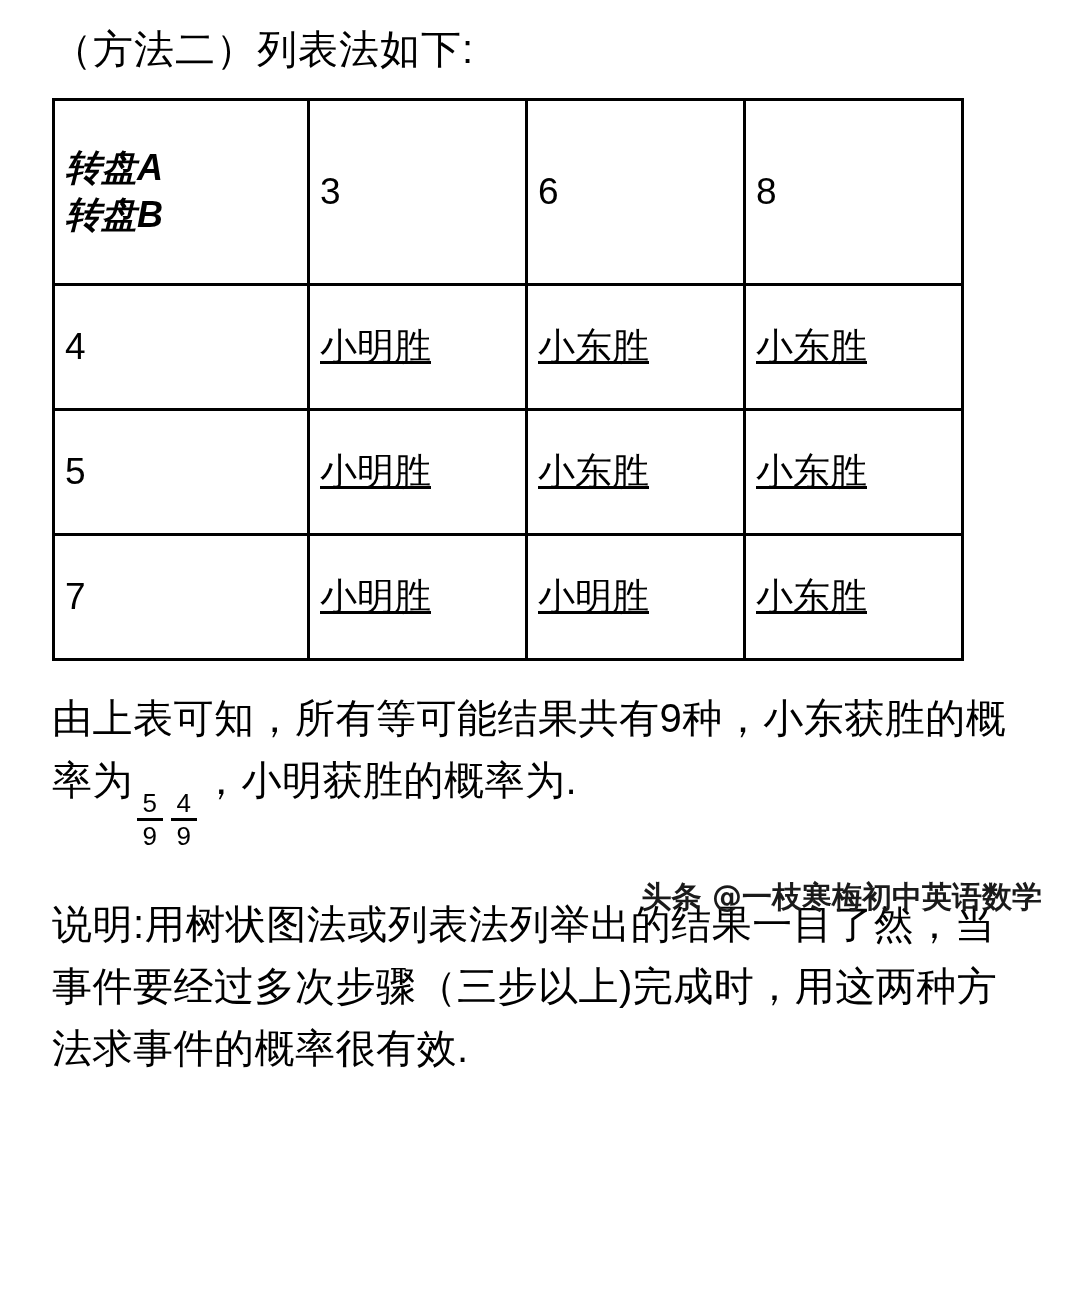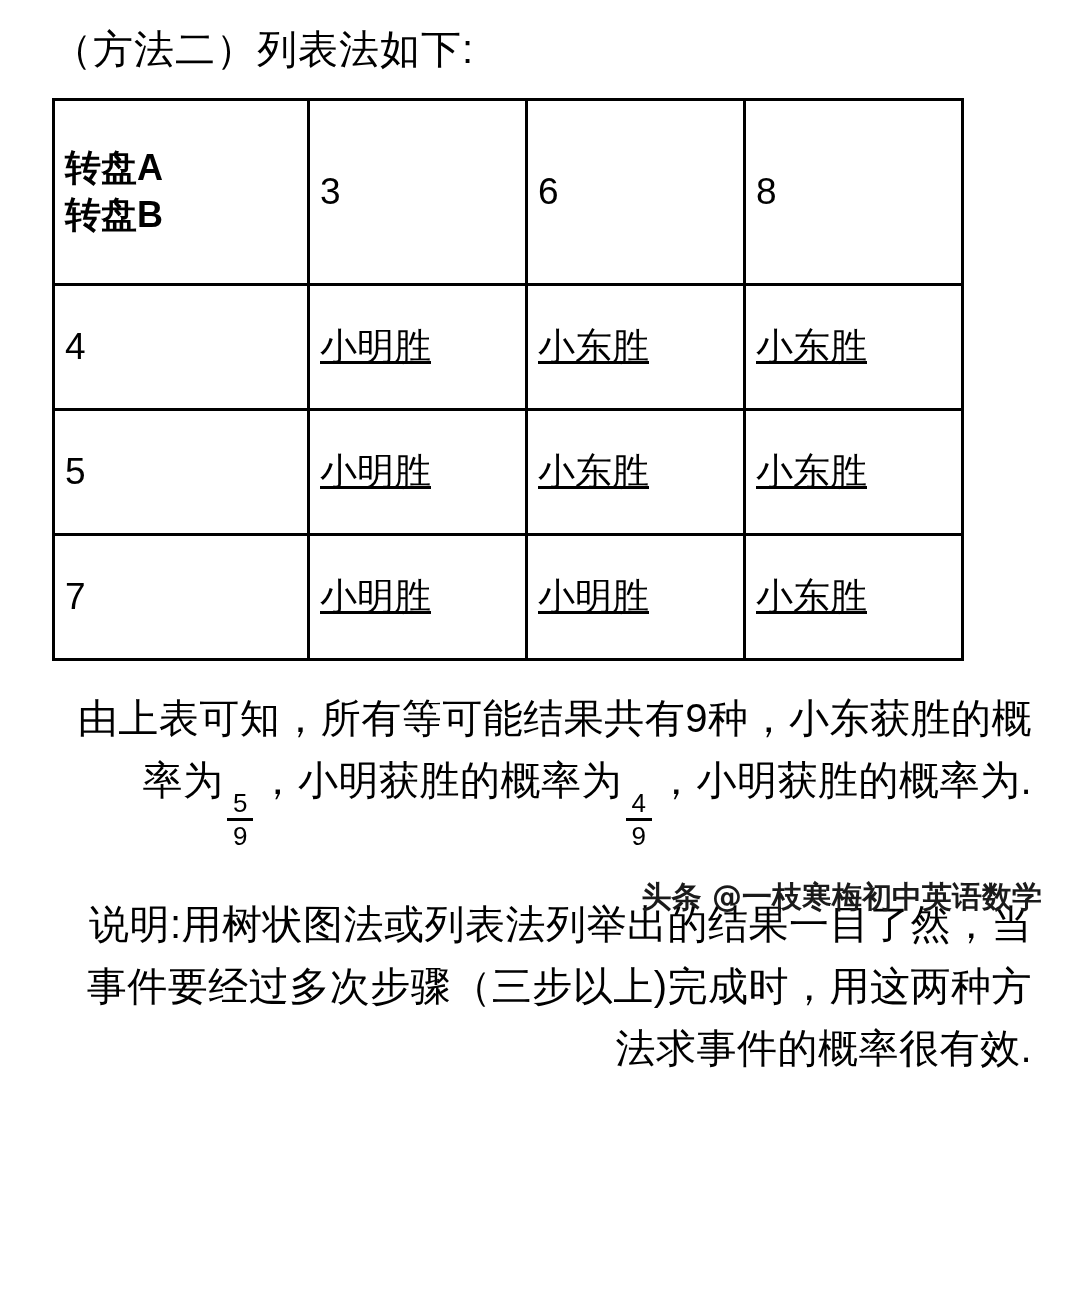--- a/index.html
+++ b/index.html
@@ -39,20 +39,21 @@
     border: 3px solid #000000;
     vertical-align: middle;
     padding: 6px 10px 6px 10px;
     font-size: 37px;
     line-height: 1.3;
   }
   td.corner {
     width: 232px;
     padding: 10px 10px 12px 12px;
     line-height: 1.45;
+    font-style: italic;
   }
   td.corner .l1, td.corner .l2 {
     display: block;
     font-weight: bold;
     font-size: 36px;
     white-space: nowrap;
   }
   td.headcell {
     font-size: 37px;
     padding-left: 14px;
@@ -68,21 +69,20 @@
     padding-left: 18px;
     text-decoration: underline;
   }
   tr.datarow td { height: 110px; }
 
   .para {
     font-size: 40px;
     line-height: 1.55;
     letter-spacing: 0.5px;
     margin: 26px 0 0 0;
-    text-align: right;
   }
   .para.note { margin-top: 44px; }
   .bold { font-weight: normal; }
 
   .frac {
     display: inline-flex;
     flex-direction: column;
     align-items: center;
     justify-content: center;
     vertical-align: -0.45em;
@@ -155,21 +155,21 @@
         <td class="cell">小明胜</td>
         <td class="cell">小东胜</td>
       </tr>
     </tbody>
   </table>
 
   <p class="para"><span>由上表可知，所有等可能结果共有9种，小东获胜的概率为</span><span class="frac">
         <span class="num">5</span>
         <span class="bar"></span>
         <span class="den">9</span>
-      </span><span>，小明获胜的概率为</span><span class="frac">
+      </span><span class="frac">
         <span class="num">4</span>
         <span class="bar"></span>
         <span class="den">9</span>
       </span><span>，小明获胜的概率为.</span></p>
 
   <p class="para note"><span class="bold">说明:</span><span>用树状图法或列表法列举出的结果一目了然，当事件要经过多次步骤（三步以上)完成时，用这两种方法求事件的概率很有效.</span></p>
 
   <div class="watermark">
     <span class="wm-icon">头条</span>
     <span>@一枝寒梅初中英语数学</span>

